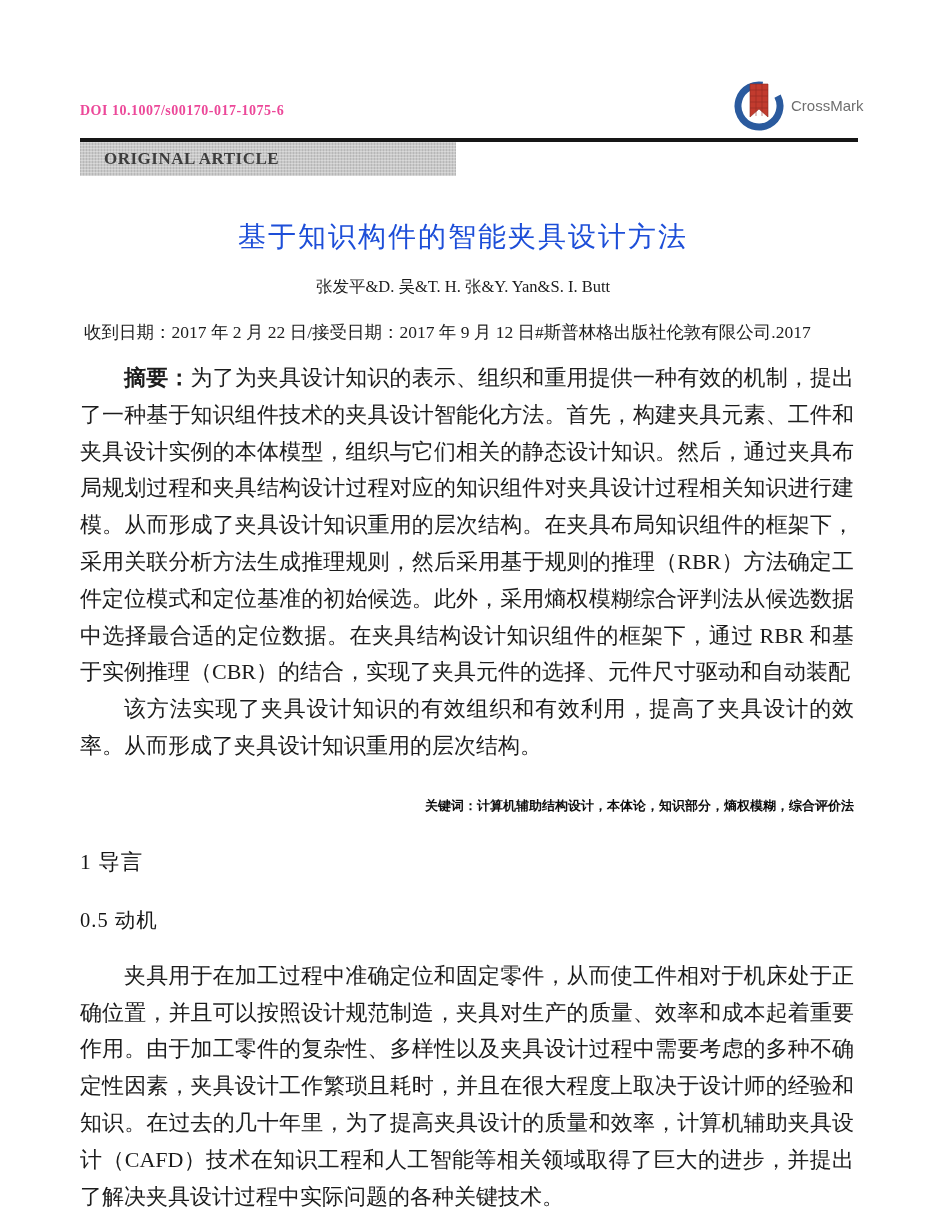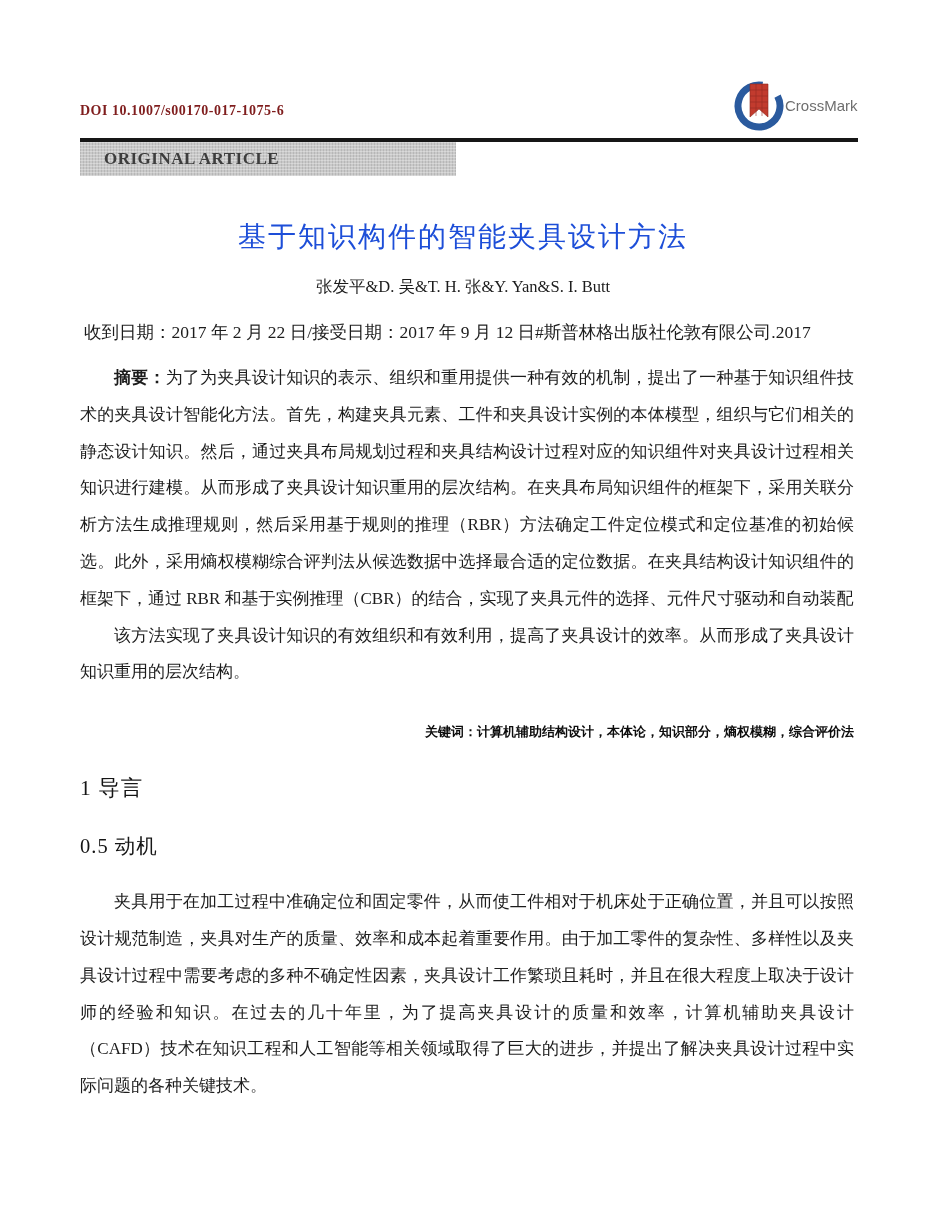--- a/index.html
+++ b/index.html
@@ -8,21 +8,21 @@
     width: 926px; height: 1230px;
     font-family: "Liberation Serif", "DejaVu Serif", serif;
     color: #1c1c1c;
     overflow: hidden;
   }
   .page { position: relative; width: 926px; height: 1230px; }
 
   
   .doi-line {
     position: absolute; top: 103px; left: 80px;
-    font-size: 14px; font-weight: bold; color: #7f1d1d;
+    font-size: 14px; font-weight: bold; color: #ec4899;
     letter-spacing: 0.5px; filter: blur(0.4px);
   }
   .top-rule {
     position: absolute; top: 138px; left: 80px;
     width: 778px; height: 4px; background: #161616;
   }
   .type-bar {
     position: absolute; top: 142px; left: 80px;
     width: 376px; height: 34px;
     background-color: #c9c9c9;
@@ -32,21 +32,21 @@
     display: flex; align-items: center;
     padding-left: 24px;
   }
   .type-bar span {
     font-size: 17px; font-weight: bold; color: #3d3d3d; letter-spacing: 0.5px;
   }
 
   
   .crossmark {
     position: absolute; top: 78px; left: 733px;
-    display: flex; align-items: center; gap: 0;
+    display: flex; align-items: center; gap: 6px;
   }
   .crossmark-label {
     font-family: "Liberation Sans", sans-serif;
     font-size: 15px; color: #6e6e6e; filter: blur(0.3px);
   }
 
   
   .paper-title {
     position: absolute; top: 218px; left: 0; width: 926px;
     text-align: center; font-size: 28px; font-weight: normal;
@@ -59,21 +59,21 @@
   .dates-line {
     position: absolute; top: 320px; left: 84px; width: 774px;
     font-size: 17.5px; color: #1c1c1c;
   }
 
   
   .main-text {
     position: absolute; top: 360px; left: 80px; width: 774px;
   }
   p.cjk {
-    font-size: 17px; line-height: 36.8px;
+    font-size: 22px; line-height: 36.8px;
     text-align: justify; text-indent: 2em;
     color: #1c1c1c;
   }
   .bold-inline { font-weight: bold; }
 
   .keywords-line {
     margin-top: 24px;
     font-family: "Liberation Sans", sans-serif;
     font-weight: bold; font-size: 13px; line-height: 34px;
     color: #0d0d0d; text-align: right;

